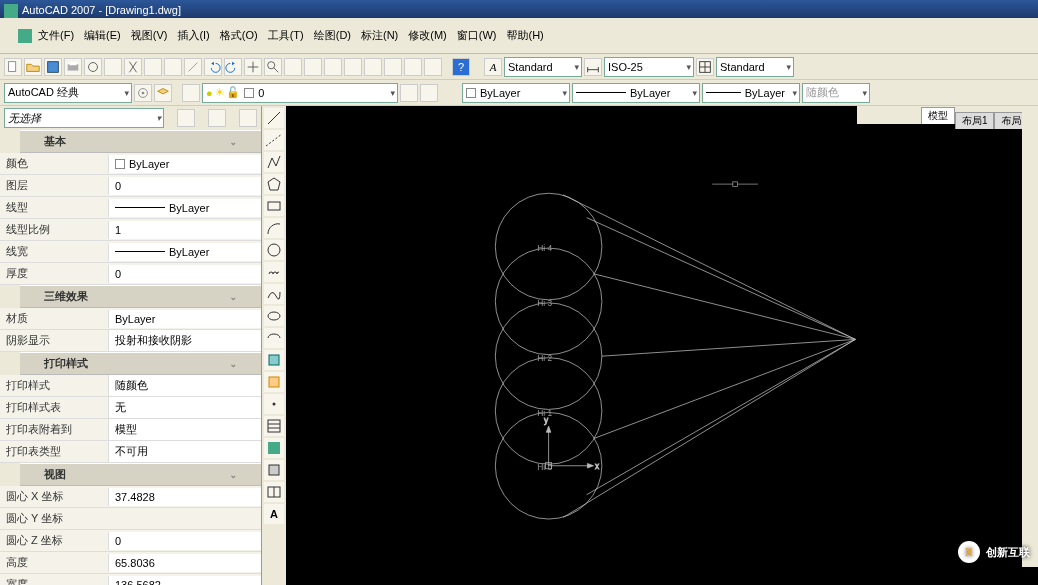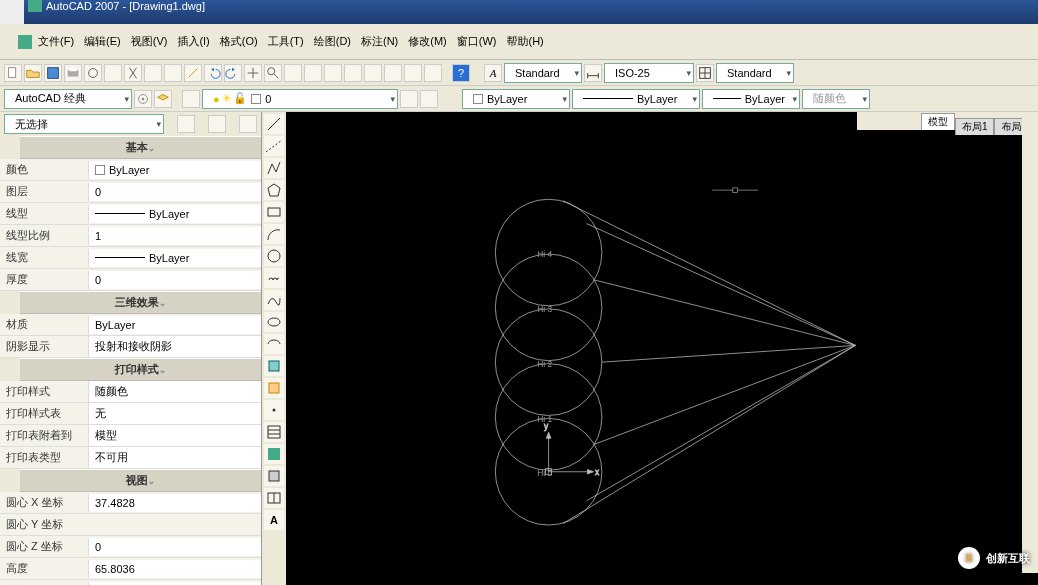--- a/index.html
+++ b/index.html
@@ -1,35 +1,35 @@
 <!DOCTYPE html>
 <html><head>
 <meta charset="utf-8">
 <style>
 * { box-sizing: border-box; margin: 0; padding: 0; font-family: "Microsoft YaHei", SimSun, Arial, sans-serif; font-size: 11px; }
 body { width: 1038px; height: 585px; background: #eee; overflow: hidden; position: relative; }
-.title-bar { height: 18px; background: linear-gradient(#2b579a, #1e3a6d); color: #fff; display: flex; align-items: flex-end; padding: 12px 4px; margin-left: 24px; }
+.title-bar { height: 18px; background: linear-gradient(#2b579a, #1e3a6d); color: #fff; display: flex; align-items: flex-start; padding: 4px 4px; }
 .title-bar .icon { width: 14px; height: 14px; background: #4a8; margin-right: 4px; }
 .menu-bar { height: 36px; background: #ece9d8; display: flex; align-items: center; padding: 0 18px; border-bottom: 1px solid #bbb; }
 .menu-bar span { margin-right: 10px; cursor: default; }
 .toolbar-row { height: 26px; background: #ece9d8; display: flex; align-items: center; padding: 0 4px; border-bottom: 1px solid #ccc; gap: 2px; }
 .tb-icon { width: 18px; height: 18px; background: #f7f5ec; border: 1px solid #ccc; display: inline-block; flex-shrink: 0; position: relative; }
 .tb-icon svg { width: 100%; height: 100%; }
-.combo { height: 20px; border: 1px solid #7a9; background: #fff; display: flex; align-items: center; padding: 0 14px 0 10px; position: relative; }
+.combo { height: 20px; border: 1px solid #7a9; background: #fff; display: flex; align-items: center; padding: 0 14px 0 3px; position: relative; }
 .combo::after { content: "▾"; position: absolute; right: 2px; font-size: 9px; color: #555; }
 .swatch { width: 10px; height: 10px; border: 1px solid #888; display: inline-block; margin-right: 4px; background: #fff; }
 .line-sample { width: 50px; border-top: 1px solid #000; margin-right: 4px; }
 .main-area { display: flex; height: 479px; }
 .left-panel { width: 262px; background: #ece9d8; border-right: 1px solid #999; display: flex; flex-direction: column; }
-.panel-top { height: 26px; display: flex; align-items: center; padding: 2px 4px; gap: 13px; }
+.panel-top { height: 26px; display: flex; align-items: center; padding: 2px 4px; gap: 13px; font-style: italic; }
 .panel-top .combo { flex: 1; }
-.section-header { background: #d6d3c4; color: #333; font-weight: bold; padding: 3px 24px; border-top: 1px solid #fff; border-bottom: 1px solid #bbb; display: flex; justify-content: center; align-items: center; margin-left: 20px; }
+.section-header { background: #d6d3c4; color: #333; font-weight: bold; padding: 3px 24px; border-top: 1px solid #fff; border-bottom: 1px solid #bbb; display: flex; justify-content: space-between; align-items: center; margin-left: 20px; }
 .section-header .chev { font-size: 9px; color: #888; }
 .prop-row { display: flex; align-items: center; border-bottom: 1px solid #ddd; background: #f4f2e9; }
-.prop-label { width: 88px; padding: 3px 6px; color: #333; }
+.prop-label { width: 108px; padding: 3px 6px; color: #333; }
 .prop-value { flex: 1; padding: 3px 6px; background: #fff; border-left: 1px solid #ddd; display: flex; align-items: center; }
 .vtool-col { width: 24px; background: #ece9d8; display: flex; flex-direction: column; align-items: center; padding-top: 2px; gap: 2px; }
 .vtool { width: 20px; height: 20px; background: #f7f5ec; display: flex; align-items: center; justify-content: center; }
 .canvas-wrap { flex: 1; display: flex; flex-direction: row; background: #000; position: relative; }
 .canvas { flex: 1; position: relative; overflow: hidden; }
 .canvas svg { width: 100%; height: 100%; }
 .tab-strip { height: 18px; background: #ece9d8; display: flex; align-items: center; padding: 0 4px; gap: 0; }
 .tab { background: #fff; border: 1px solid #999; border-bottom: none; padding: 1px 6px; font-size: 10px; }
 .tab.inactive { background: #ddd; margin-top: 11px; }
 .watermark { position: absolute; right: 8px; bottom: 22px; color: #fff; font-size: 18px; font-weight: bold; display: flex; align-items: center; gap: 6px; text-shadow: 0 0 4px #000; }

